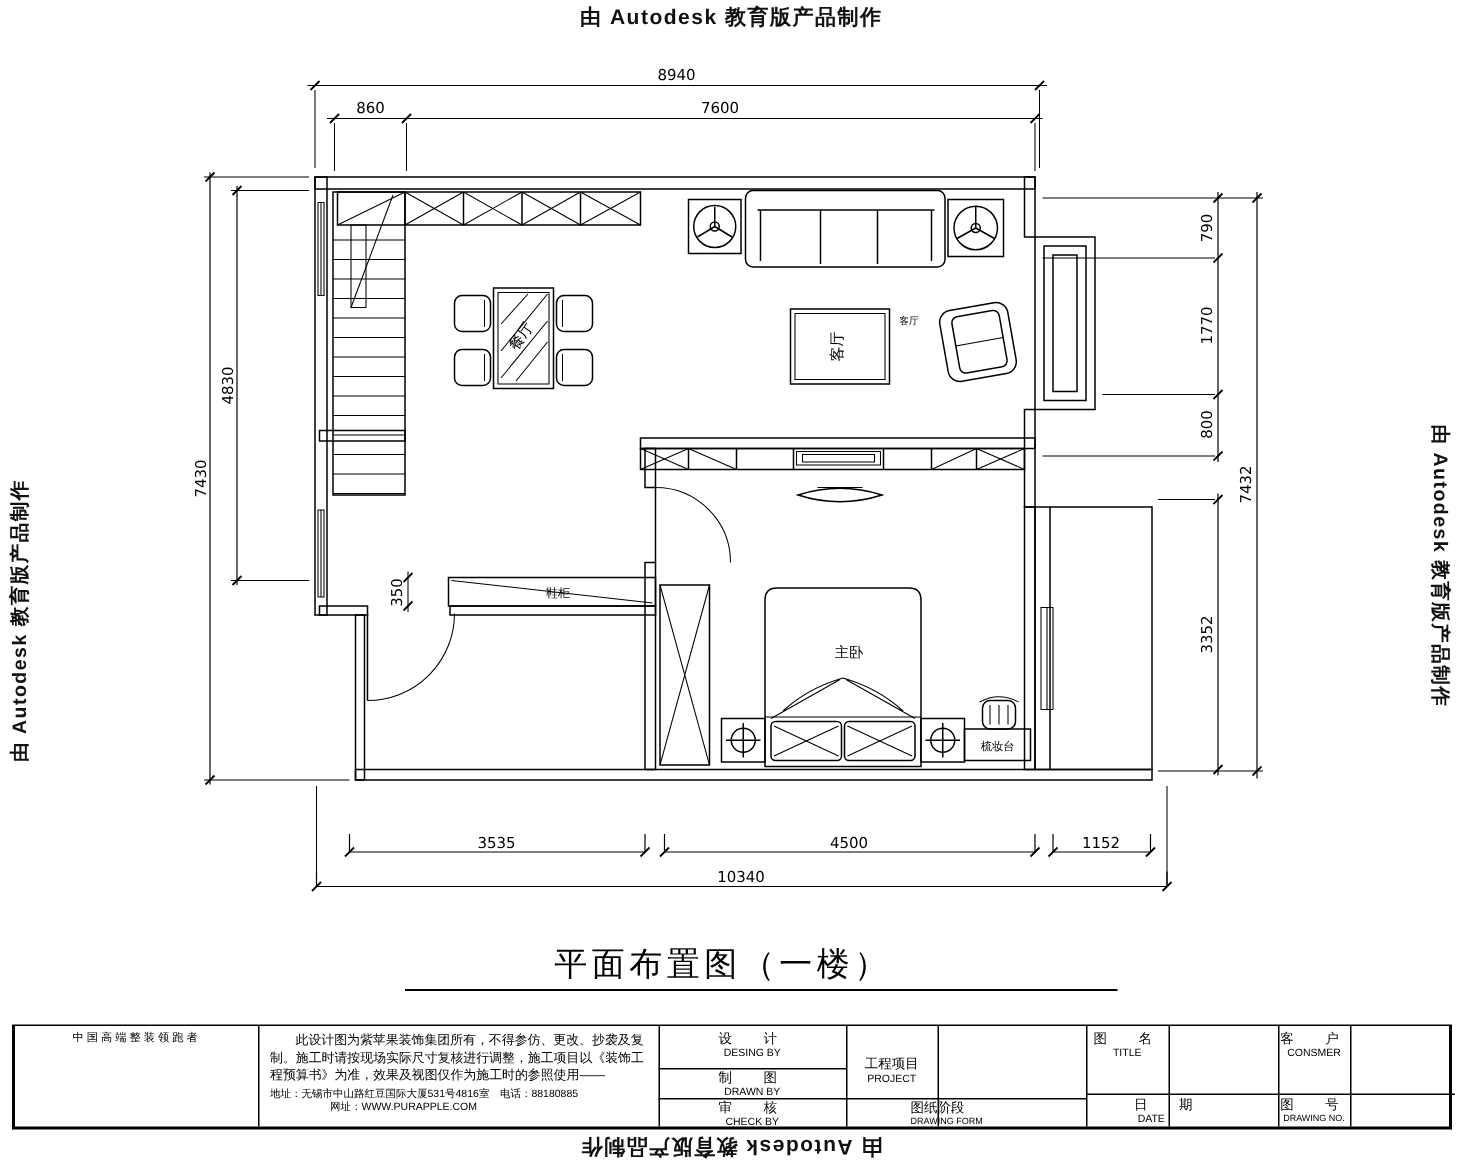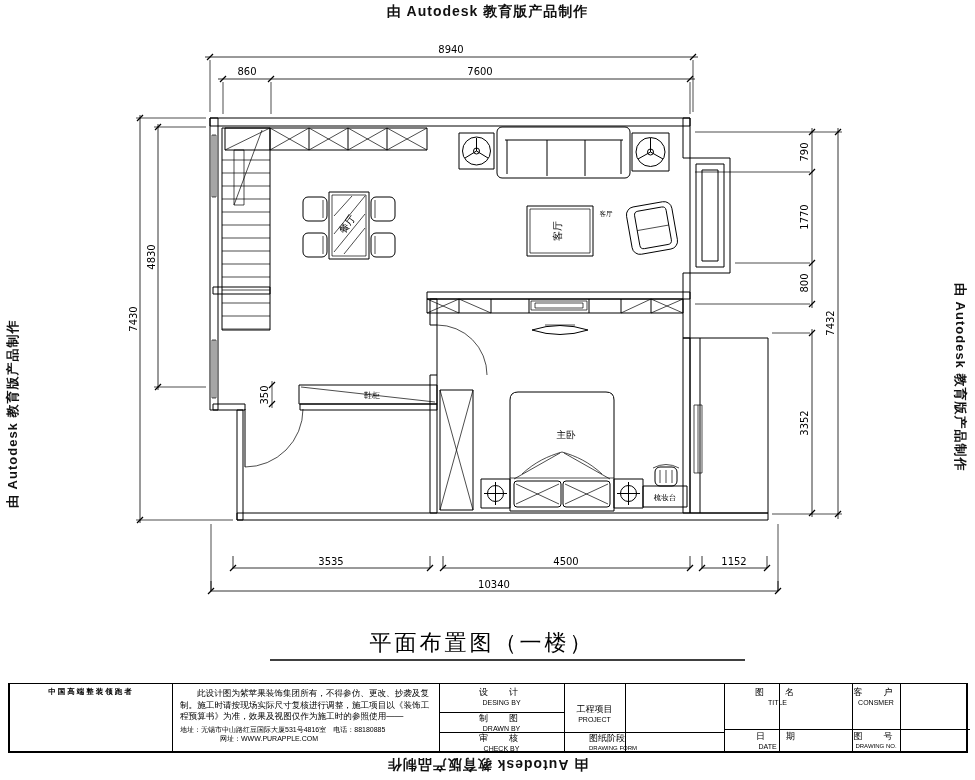--- a/index.html
+++ b/index.html
@@ -18,21 +18,21 @@
   .tick{stroke:#000;stroke-width:1.2;fill:none;}
   text{fill:#000;font-family:"DejaVu Sans","Liberation Sans",sans-serif;}
   .dimtxt{font-size:10px;text-anchor:middle;}
   .room{font-size:10px;text-anchor:middle;}
   .tb{position:absolute;left:8px;top:683px;width:960px;height:70px;box-sizing:border-box;
       border-top:1px solid #000;border-bottom:2px solid #000;border-left:2px solid #000;border-right:2px solid #000;}
   .tb .vline{position:absolute;top:0;bottom:0;width:0;border-left:1px solid #000;}
   .tb .hline{position:absolute;height:0;border-top:1px solid #000;}
   .logo{position:absolute;left:0;top:0;width:162px;height:100%;text-align:center;}
   .logo .co{font-size:16.5px;font-weight:bold;letter-spacing:1px;margin-top:11px;}
-  .logo .slogan{font-size:7.5px;font-weight:bold;letter-spacing:2px;margin-top:3px;}
+  .logo .slogan{font-size:7.5px;font-weight:normal;letter-spacing:2px;margin-top:3px;}
   .disc{position:absolute;left:166px;top:0;width:260px;height:100%;font-size:8.6px;line-height:11.5px;padding:4px 2px 0 4px;box-sizing:border-box;}
   .disc .ind{text-indent:17px;}
   .disc .addr{font-size:7px;line-height:9px;margin-top:2px;}
   .disc .web{font-size:7px;line-height:9px;text-indent:40px;}
   .cell{position:absolute;box-sizing:border-box;text-align:center;}
   .cell .cn{font-size:9px;letter-spacing:6px;margin-top:2px;white-space:nowrap;}
   .cell .en{font-size:7px;letter-spacing:0;white-space:nowrap;}
 </style>
 </head>
 <body>
@@ -376,27 +376,27 @@
     <div class="en">DRAWN BY</div>
   </div>
   <div class="cell" style="left:429px;top:48px;width:125px;">
     <div class="cn" style="margin-top:0">审　核</div>
     <div class="en">CHECK BY</div>
   </div>
   <div class="cell" style="left:554px;top:0;width:61px;height:48px;">
     <div class="cn" style="letter-spacing:0;margin-top:19px;">工程项目</div>
     <div class="en">PROJECT</div>
   </div>
-  <div class="cell" style="left:546px;top:48px;width:61px;padding-left:33px;">
+  <div class="cell" style="left:564px;top:48px;width:61px;padding-left:33px;">
     <div class="cn" style="letter-spacing:0;margin-top:0;">图纸阶段</div>
     <div class="en" style="font-size:6px;">DRAWING FORM</div>
   </div>
   <div class="cell" style="left:615px;top:0;width:99px;height:48px;"></div>
   <div class="cell" style="left:615px;top:48px;width:99px;"></div>
-  <div class="cell" style="left:740px;top:0;width:55px;">
+  <div class="cell" style="left:714px;top:0;width:55px;">
     <div class="cn">图　名</div>
     <div class="en">TITLE</div>
   </div>
   <div class="cell" style="left:714px;top:45px;width:55px;padding-left:32px;">
     <div class="cn" style="margin-top:1px">日　期</div>
     <div class="en">DATE</div>
   </div>
   <div class="cell" style="left:769px;top:0;width:73px;height:45px;"></div>
   <div class="cell" style="left:769px;top:45px;width:73px;"></div>
   <div class="cell" style="left:842px;top:0;width:48px;">

